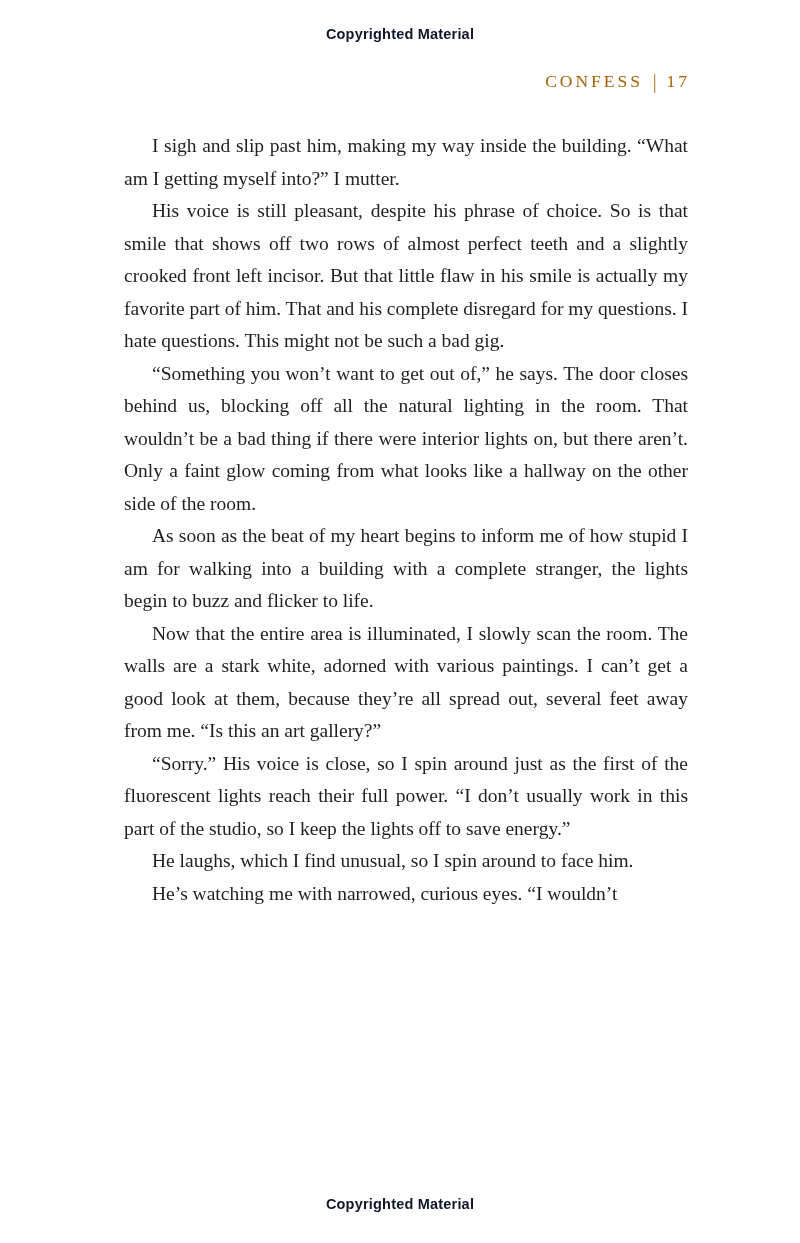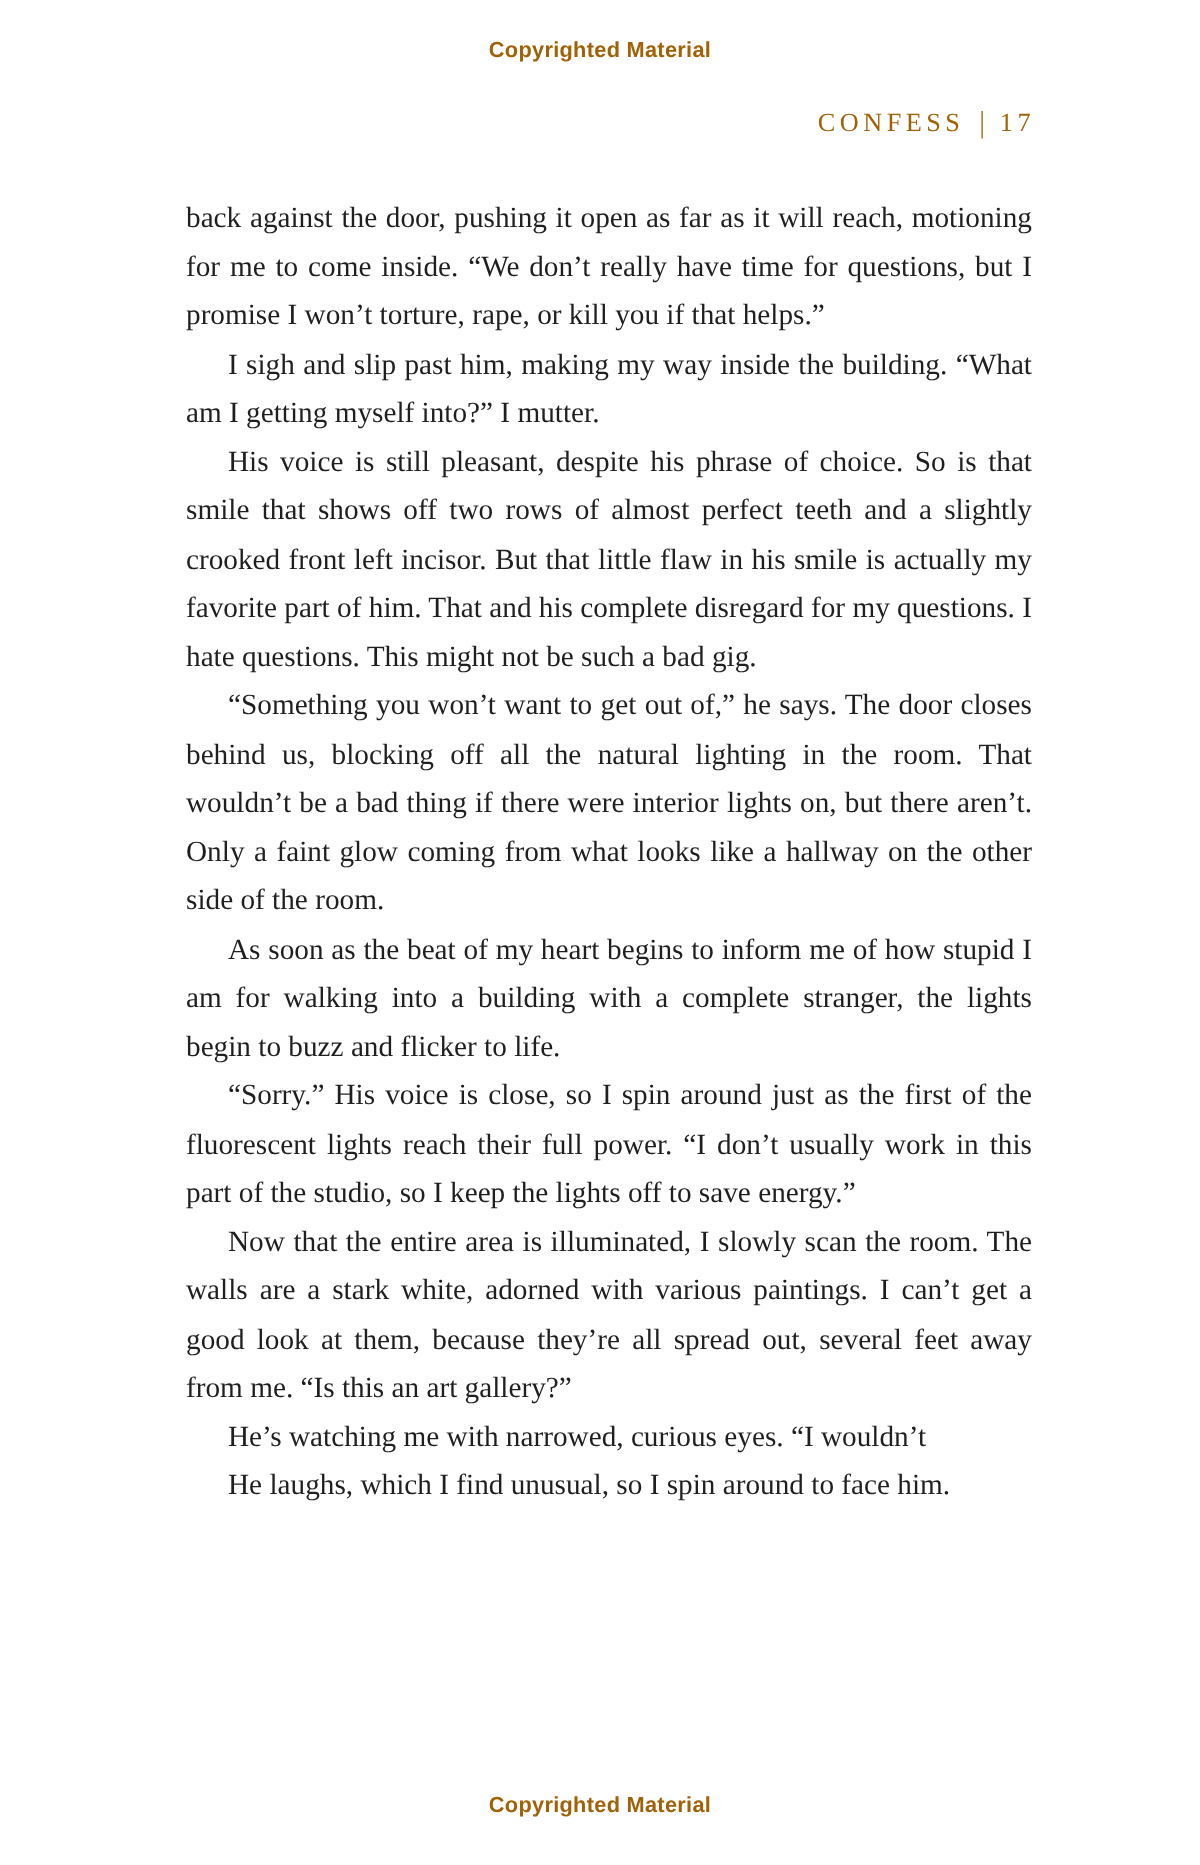--- a/index.html
+++ b/index.html
@@ -13,21 +13,21 @@
   }
   .copyright-notice {
     position: absolute;
     left: 0;
     width: 100%;
     text-align: center;
     font-family: "Liberation Sans", sans-serif;
     font-weight: bold;
     font-size: 14.5px;
     letter-spacing: 0.2px;
-    color: #a16207;
+    color: #0f172a;
   }
   .copyright-top { top: 26px; }
   .copyright-bottom { top: 1196px; }
   .running-header {
     position: absolute;
     top: 71px;
     right: 110px;
     font-family: "Liberation Serif", serif;
     font-size: 17.5px;
     color: #a16207;
@@ -57,24 +57,23 @@
 </head>
 <body>
 
 <div class="copyright-notice copyright-top">Copyrighted Material</div>
 
 <div class="running-header">
   <span>CONFESS</span><span class="hdr-sep">|</span><span>17</span>
 </div>
 
 <div class="body-text">
-  <p>back against the door, pushing it open as far as it will reach, motioning for me to come inside. “We don’t really have time for questions, but I promise I won’t torture, rape, or kill you if that helps.”</p>
   <p class="ind">I sigh and slip past him, making my way inside the building. “What am I getting myself into?” I mutter.</p>
   <p class="ind">His voice is still pleasant, despite his phrase of choice. So is that smile that shows off two rows of almost perfect teeth and a slightly crooked front left incisor. But that little flaw in his smile is actually my favorite part of him. That and his complete disregard for my questions. I hate questions. This might not be such a bad gig.</p>
   <p class="ind">“Something you won’t want to get out of,” he says. The door closes behind us, blocking off all the natural lighting in the room. That wouldn’t be a bad thing if there were interior lights on, but there aren’t. Only a faint glow coming from what looks like a hallway on the other side of the room.</p>
   <p class="ind">As soon as the beat of my heart begins to inform me of how stupid I am for walking into a building with a complete stranger, the lights begin to buzz and flicker to life.</p>
+  <p class="ind">Now that the entire area is illuminated, I slowly scan the room. The walls are a stark white, adorned with various paintings. I can’t get a good look at them, because they’re all spread out, several feet away from me. “Is this an art gallery?”</p>
   <p class="ind">“Sorry.” His voice is close, so I spin around just as the first of the fluorescent lights reach their full power. “I don’t usually work in this part of the studio, so I keep the lights off to save energy.”</p>
-  <p class="ind">Now that the entire area is illuminated, I slowly scan the room. The walls are a stark white, adorned with various paintings. I can’t get a good look at them, because they’re all spread out, several feet away from me. “Is this an art gallery?”</p>
+  <p class="ind">He laughs, which I find unusual, so I spin around to face him.</p>
   <p class="ind">He’s watching me with narrowed, curious eyes. “I wouldn’t</p>
-  <p class="ind">He laughs, which I find unusual, so I spin around to face him.</p>
 </div>
 
 <div class="copyright-notice copyright-bottom">Copyrighted Material</div>
 
 </body></html>

